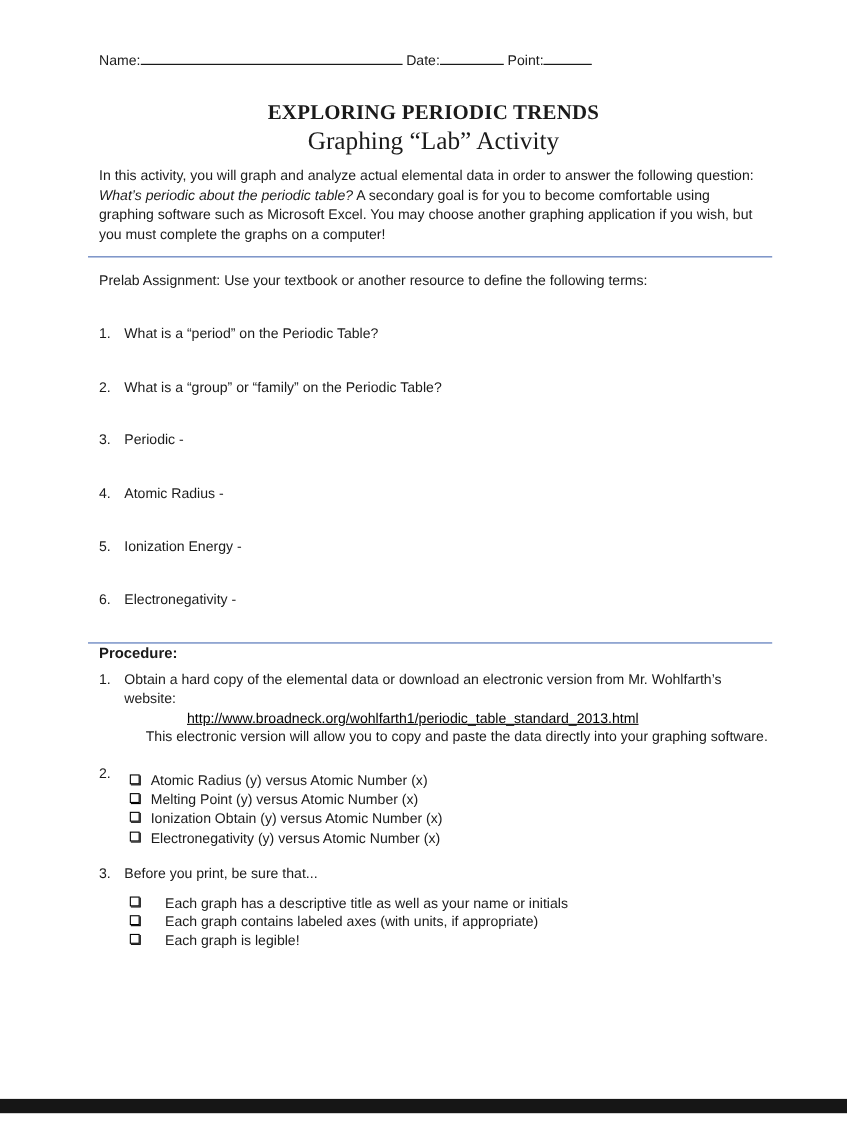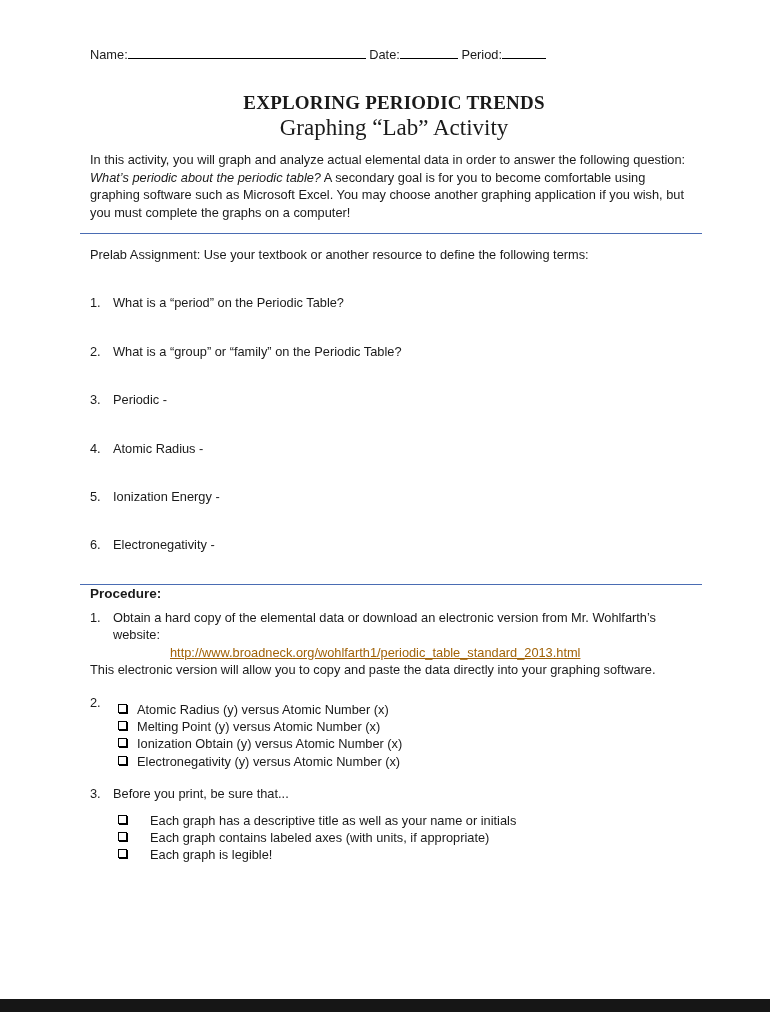--- a/index.html
+++ b/index.html
@@ -52,23 +52,23 @@
 
   .proc-head { font-size:13.5px; font-weight:bold; line-height:18px; }
 
   .step { display:flex; }
   .step-1 { margin-top:6px; }
   .step-2 { margin-top:15px; }
   .step-3 { margin-top:15px; }
   .step-body { flex:1; }
 
   .link-line { padding-left:57px; }
-  a.doc-link { color:#a16207; text-decoration:underline; cursor:pointer; }
+  a.doc-link { color:#000000; text-decoration:underline; cursor:pointer; }
 
-  .flush-line { margin-top:0; }
+  .flush-line { margin-top:0;text-align:right; }
 
   .cb-list { margin-top:7px; padding-left:5px; }
   .cb-list-3 { margin-top:9px; padding-left:5px; }
   .cb-row { display:flex; align-items:flex-start; line-height:17.4px; }
   .cb {
     display:inline-block; flex:none;
     width:9px; height:9px;
     border:1.3px solid #000;
     box-shadow:1px 1px 0 #000;
     margin-top:3px; margin-right:10px;
@@ -82,21 +82,21 @@
   }
 </style>
 </head>
 <body>
 
 <div class="page">
 
   <div class="hdr body-txt">
     <span>Name:</span><span class="blank blank-name"></span>
     <span>Date:</span><span class="blank blank-date"></span>
-    <span>Period:</span><span class="blank blank-period"></span>
+    <span>Point:</span><span class="blank blank-period"></span>
   </div>
 
   <div class="title">EXPLORING PERIODIC TRENDS</div>
   <div class="subtitle">Graphing “Lab” Activity</div>
 
   <p class="intro body-txt"><span>In this activity, you will graph and analyze actual elemental data in order to answer the following question: </span><span class="italic">What’s periodic about the periodic table?</span><span> A secondary goal is for you to become comfortable using graphing software such as Microsoft Excel. You may choose another graphing application if you wish, but you must complete the graphs on a computer!</span></p>
 
   <hr class="divider">
 
   <p class="prelab-head body-txt"><span class="bold">Prelab Assignment:</span><span> Use your textbook or another resource to define the following terms:</span></p>

